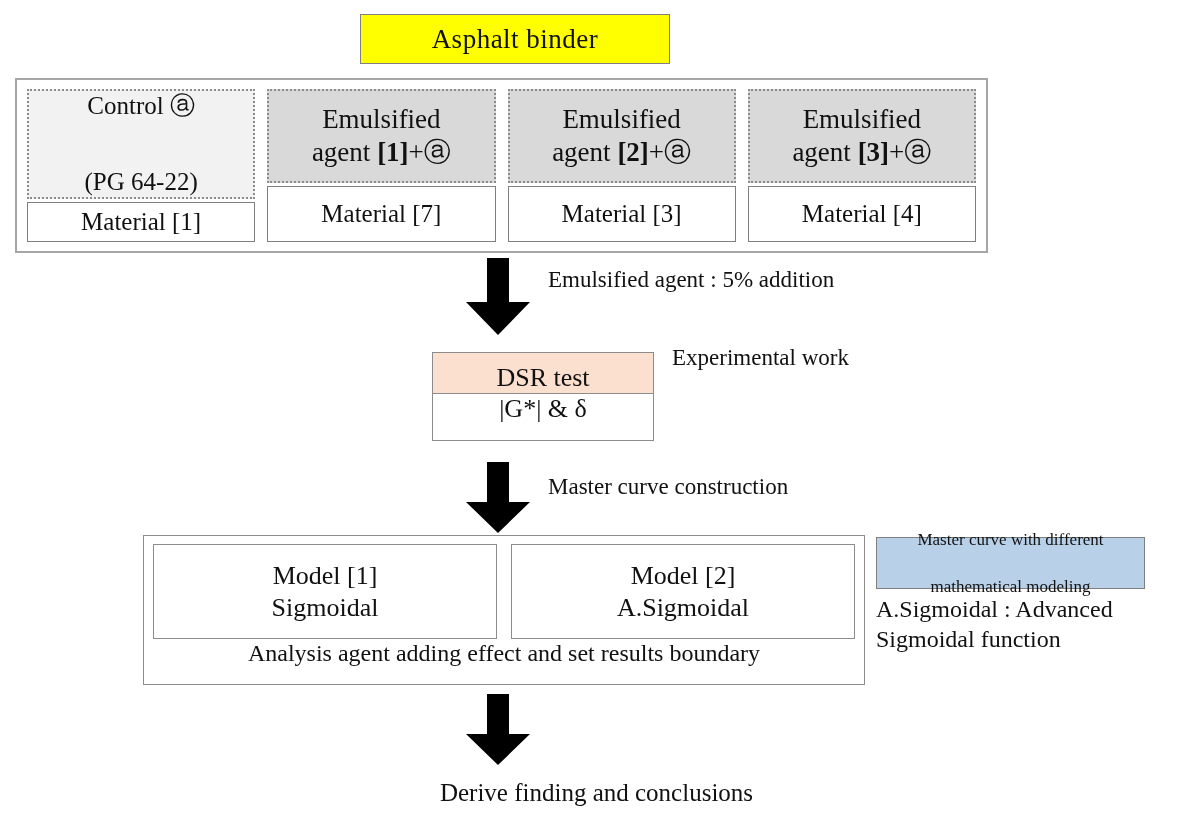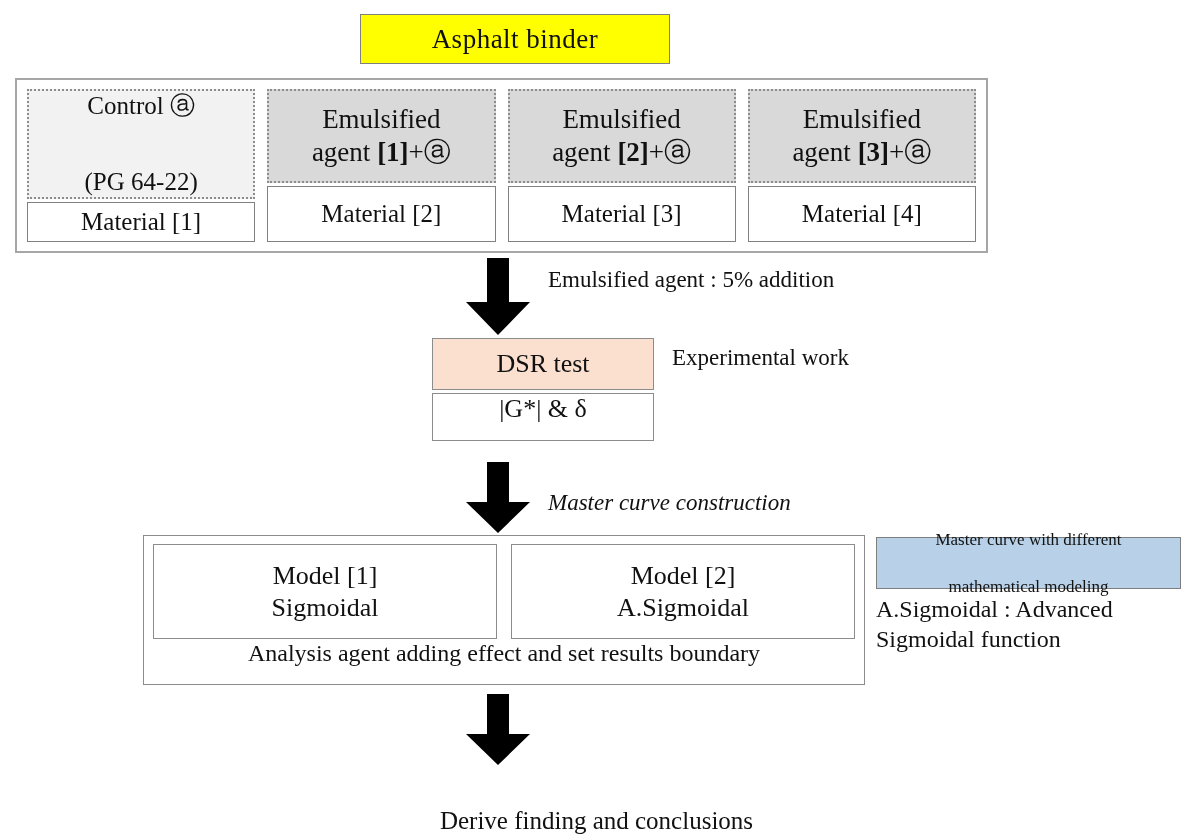--- a/index.html
+++ b/index.html
@@ -75,21 +75,21 @@
   .arrow-down svg { display: block; }
 
   
   .side-caption {
     font-size: 23px;
     white-space: nowrap;
   }
 
   
   #dsr-box {
-    left: 432px; top: 338px; width: 222px; height: 52px;
+    left: 432px; top: 352px; width: 222px; height: 52px;
     background: #fbe0d0;
     border: 1.5px solid #8c8c8c;
     display: flex; align-items: center; justify-content: center;
     font-size: 26px;
   }
   #gstar-box {
     left: 432px; top: 393px; width: 222px; height: 48px;
     background: #ffffff;
     border: 1.5px solid #8c8c8c;
     display: flex; align-items: flex-start; justify-content: center;
@@ -121,21 +121,21 @@
   }
   #analysis-note {
     flex: 1 1 auto;
     display: flex; align-items: center; justify-content: center;
     font-size: 24px;
     white-space: nowrap;
   }
 
   
   #legend-box {
-    left: 876px; top: 537px; width: 305px; height: 52px;
+    left: 876px; top: 537px; width: 269px; height: 52px;
     background: #b8d1e8;
     border: 1.5px solid #7f7f7f;
     display: flex; flex-direction: column;
     align-items: center; justify-content: center;
     font-size: 17px;
     line-height: 1.25;
     text-align: center;
     gap: 26px;
   }
   #legend-note {
@@ -143,25 +143,24 @@
     text-align: left;
     font-size: 24px;
     line-height: 1.25;
   }
 
   
   #conclusion-text {
     left: 0px; top: 779px; width: 1193px;
     text-align: center;
     font-size: 25px;
-    margin-top: 28px;
   }
   .cap-emulsified { left: 548px; top: 267px; }
   .cap-experimental { left: 672px; top: 345px; }
-  .cap-master { left: 548px; top: 490px; font-style: italic; }
+  .cap-master { left: 548px; top: 474px; }
 </style>
 </head>
 <body>
 
 <div class="abs" id="title-box">
   <span>Asphalt binder</span>
 </div>
 
 <div class="abs" id="materials-container">
 
@@ -174,21 +173,21 @@
       <span>Material [1]</span>
     </div>
   </div>
 
   <div class="material-col">
     <div class="agent-box emulsified">
       <span>Emulsified</span>
       <span><span>agent </span><span class="bold-idx">[1]</span><span>+ⓐ</span></span>
     </div>
     <div class="material-box">
-      <span>Material [2]</span>
+      <span>Material [7]</span>
     </div>
   </div>
 
   <div class="material-col">
     <div class="agent-box emulsified">
       <span>Emulsified</span>
       <span><span>agent </span><span class="bold-idx">[2]</span><span>+ⓐ</span></span>
     </div>
     <div class="material-box">
       <span>Material [3]</span>

